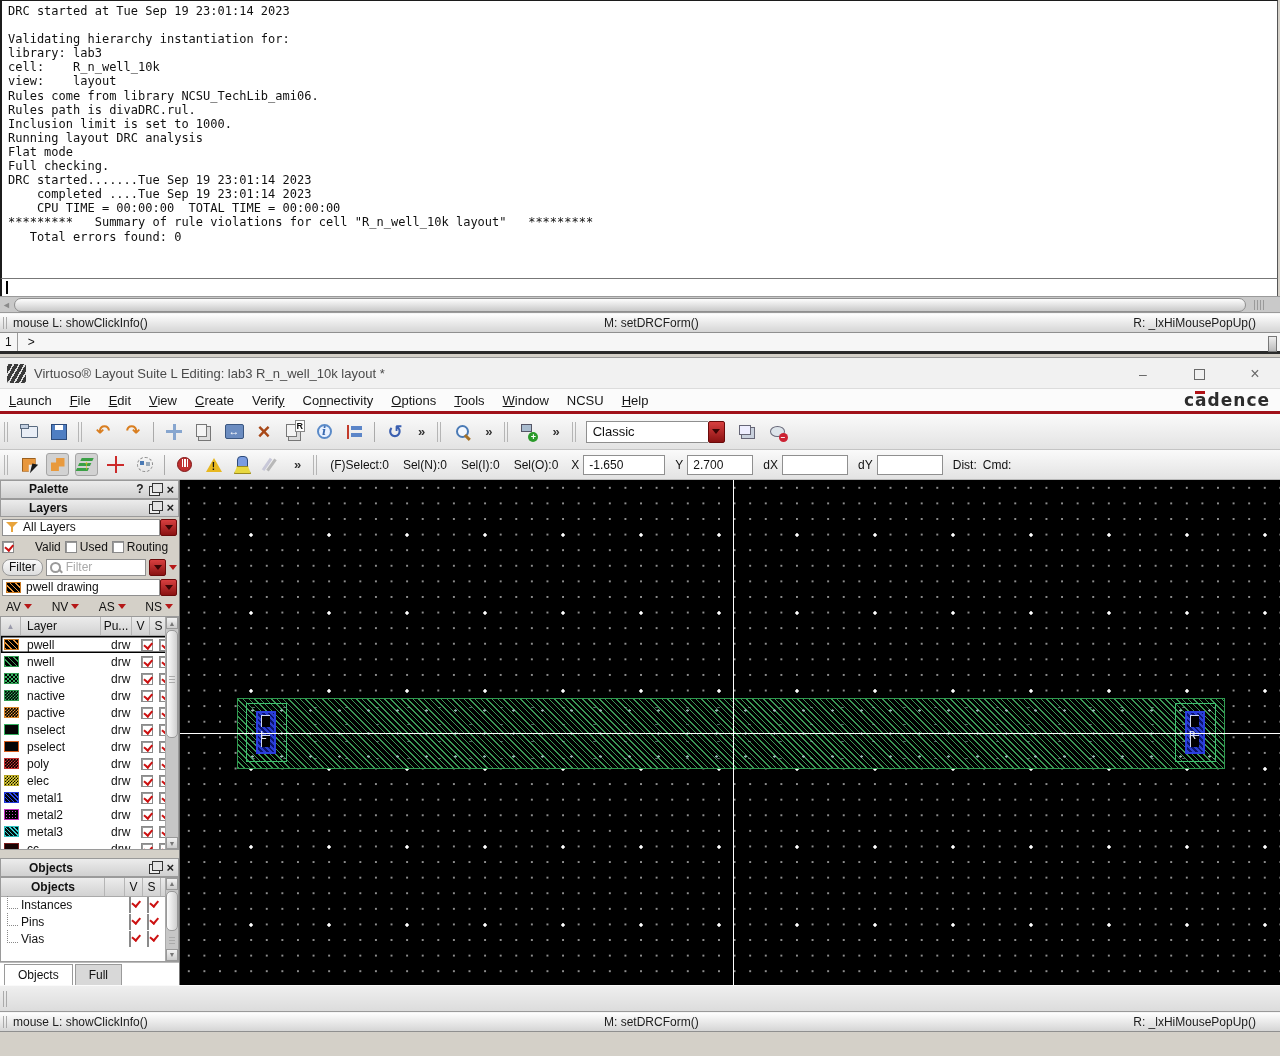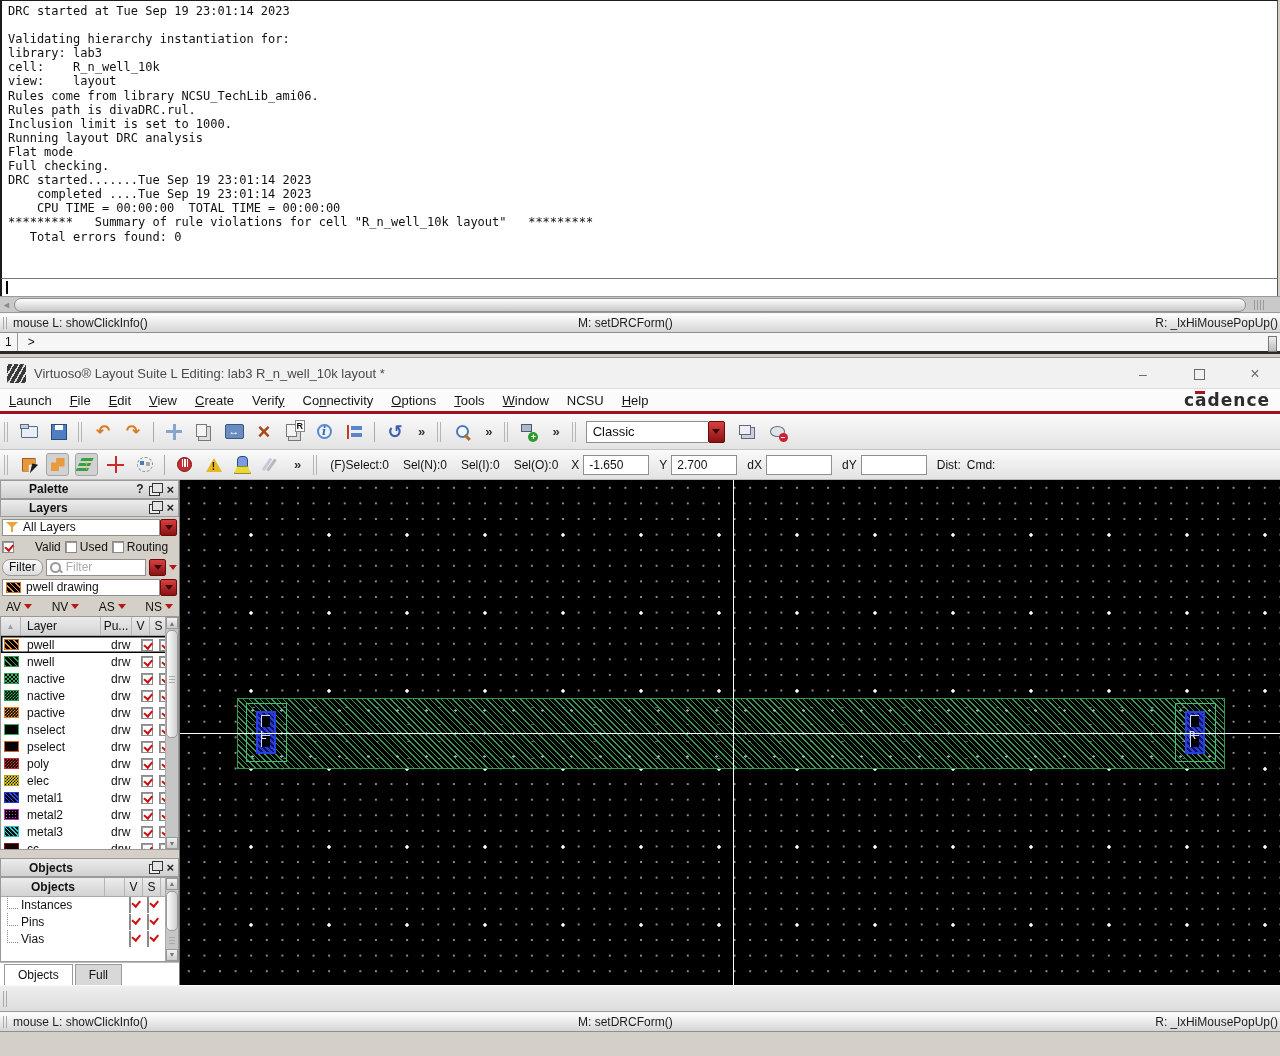--- a/index.html
+++ b/index.html
@@ -18,22 +18,22 @@
   .hs-left{position:absolute;left:0;top:1px;width:13px;height:14px;color:#8a8a8a;font-size:9px;line-height:14px;text-align:center;}
   .hs-thumb{position:absolute;left:14px;top:1px;width:1232px;height:14px;border:1px solid #8f8f8f;border-radius:7px;
             background:linear-gradient(#fdfdfd,#c9c9c9);box-sizing:border-box;}
   .hs-grip{position:absolute;right:16px;top:3px;width:10px;height:10px;
            background:repeating-linear-gradient(90deg,#9a9a9a 0 1px,transparent 1px 3px);}
 
   
   .sbar{width:1280px;height:20px;background:linear-gradient(#fefefe,#d5d5d5);border-top:1px solid #f5f5f5;
         border-bottom:1px solid #8f8f8f;box-sizing:border-box;display:flex;align-items:center;color:#1c1c1c;}
   .sbar .grip{width:6px;height:12px;margin:0 4px 0 3px;background:repeating-linear-gradient(90deg,#aaa 0 1px,transparent 1px 3px);}
-  .sbar .mid{position:absolute;left:578px;}
-  .sbar .right{position:absolute;right:2px;}
+  .sbar .mid{position:absolute;left:604px;}
+  .sbar .right{position:absolute;right:24px;}
 
   
   .pline{width:1280px;background:#f6f6f6;display:flex;align-items:center;box-sizing:border-box;}
   .pnum{height:100%;display:flex;align-items:center;padding:0 5px;border-right:1px solid #9a9a9a;background:#f6f6f6;}
   .pnum.pink{background:#f3cbc9;}
   .psym{margin-left:10px;}
   .pmini{position:absolute;right:3px;top:3px;width:9px;height:16px;background:linear-gradient(#eee,#bbb);border:1px solid #777;box-sizing:border-box;}
   .psep{position:absolute;right:70px;top:2px;width:1px;height:18px;background:#888;}
   .pcmd{position:absolute;right:20px;}
 
@@ -379,21 +379,21 @@
       </span>
     <span class="tmore">»</span>
     <span class="tgrip"></span>
     <span style="display:flex;">
         <span class="cnt">(F)Select:0</span>
         <span class="cnt">Sel(N):0</span>
         <span class="cnt">Sel(I):0</span>
         <span class="cnt">Sel(O):0</span>
       </span>
     <span class="lab">X</span>
-    <span class="cfld" style="width:66px;">-1.650</span>
+    <span class="cfld" style="width:82px;">-1.650</span>
     <span class="lab">Y</span>
     <span class="cfld" style="width:66px;">2.700</span>
     <span class="lab">dX</span>
     <span class="cfld" style="width:66px;"></span>
     <span class="lab">dY</span>
     <span class="cfld" style="width:66px;"></span>
     <span class="lab">Dist:</span>
     <span class="lab">Cmd:</span>
   </div>
 

